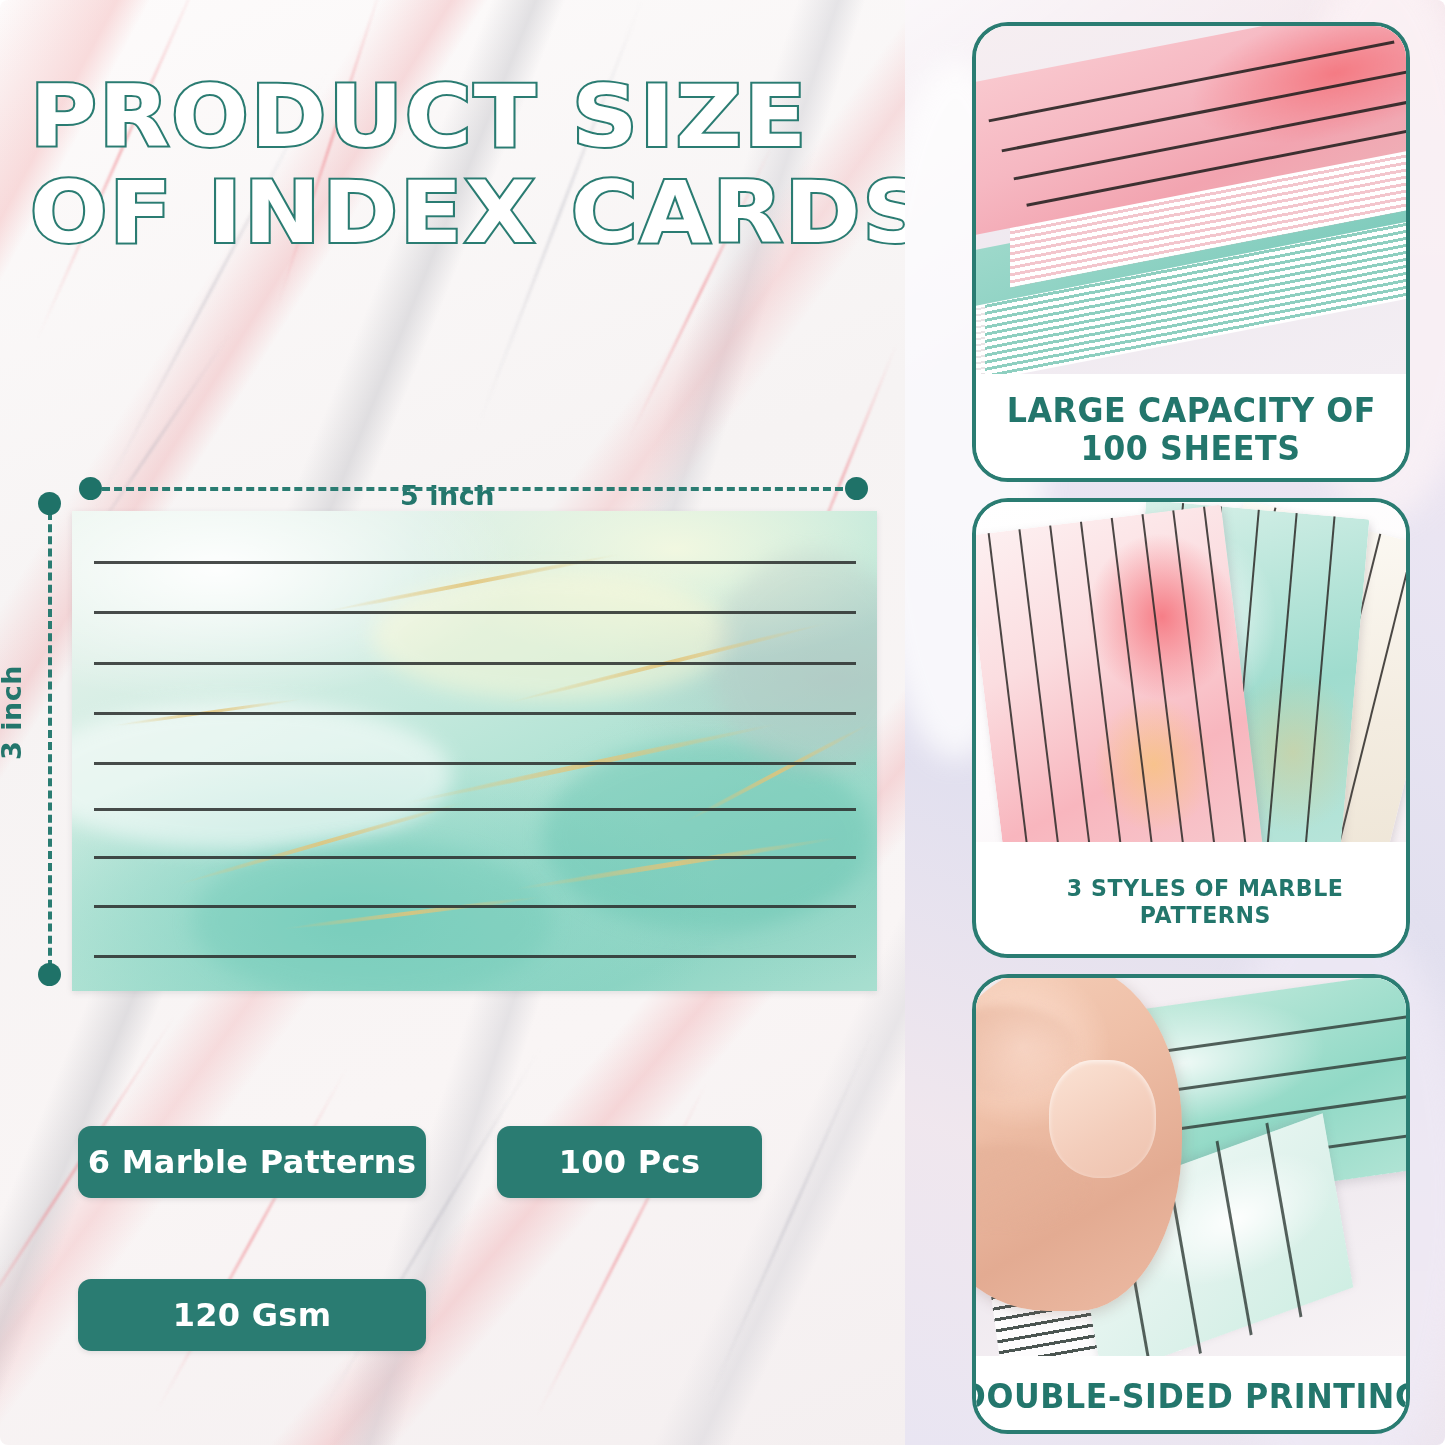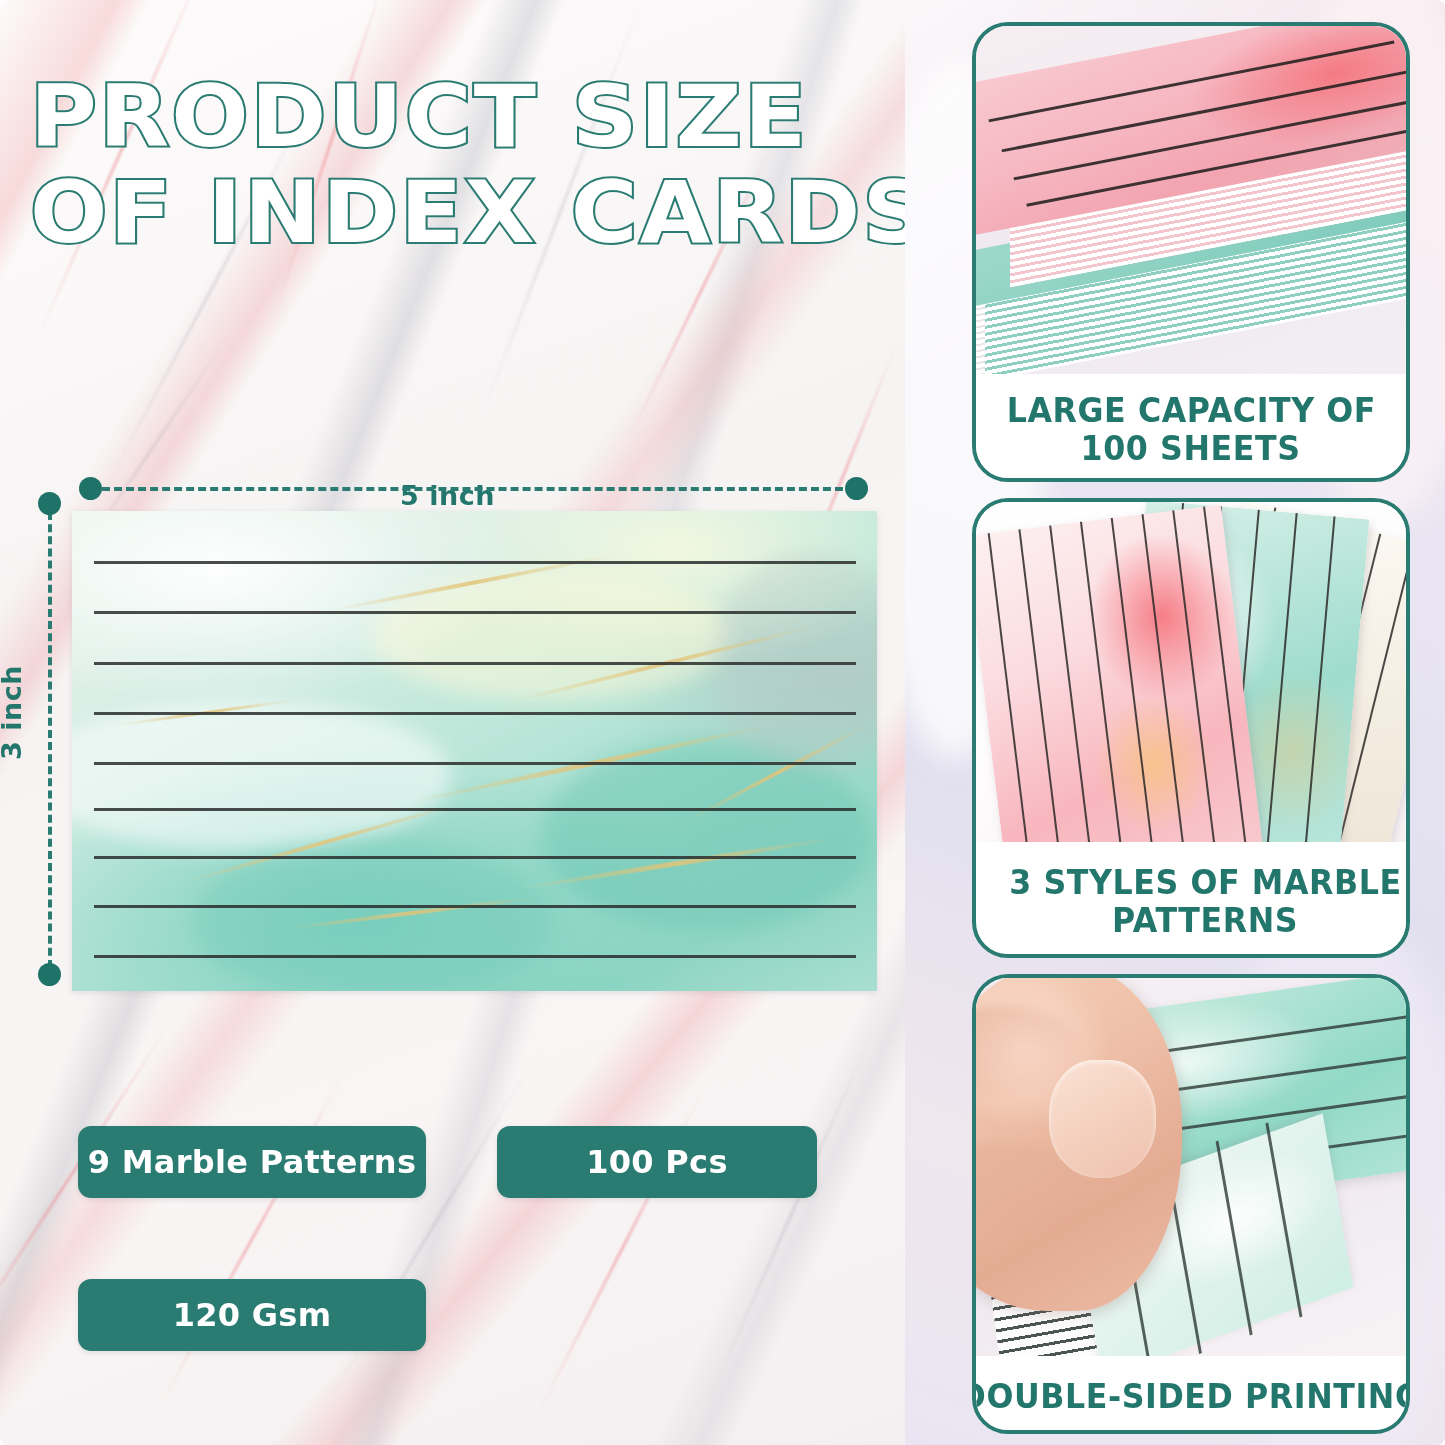--- a/index.html
+++ b/index.html
@@ -115,21 +115,21 @@
     border-radius:13px;
     display:flex;align-items:center;justify-content:center;
     color:#ffffff;
     font-family:"DejaVu Sans", sans-serif;
     font-weight:bold;
     font-size:32px;
     letter-spacing:.3px;
     box-shadow:0 2px 5px rgba(110,110,120,.16);
   }
   .badge-a{left:78px;top:1126px;width:348px;height:72px;}
-  .badge-b{left:497px;top:1126px;width:320px;height:72px;}
+  .badge-b{left:497px;top:1126px;width:265px;height:72px;}
   .badge-c{left:78px;top:1279px;width:348px;height:72px;}
   .badge-d{left:497px;top:1279px;width:335px;height:72px;}
 
   
   .right-col{
     position:absolute;left:905px;top:0;width:540px;height:1445px;overflow:hidden;
     background:
       linear-gradient(145deg, rgba(255,255,255,.7) 0%, rgba(255,255,255,0) 22%),
       linear-gradient(200deg, rgba(243,226,232,.85) 0%, rgba(231,226,241,.9) 35%, rgba(224,222,238,.95) 58%, rgba(238,228,236,.9) 80%, rgba(231,227,241,.92) 100%);
   }
@@ -334,21 +334,21 @@
         <div class="rule" style="top:151px;"></div>
         <div class="rule" style="top:201px;"></div>
         <div class="rule" style="top:251px;"></div>
         <div class="rule" style="top:297px;"></div>
         <div class="rule" style="top:345px;"></div>
         <div class="rule" style="top:394px;"></div>
         <div class="rule" style="top:444px;"></div>
       </div>
     </div>
 
-    <div class="badge badge-a">9 Marble Patterns</div>
+    <div class="badge badge-a">6 Marble Patterns</div>
     <div class="badge badge-b">100 Pcs</div>
     <div class="badge badge-c">120 Gsm</div>
   </div>
 
   <div class="right-col">
     <div class="rc-streak" style="left:-40px;top:60px;width:180px;height:700px;background:#ffffff;opacity:.75;"></div>
     <div class="rc-streak" style="left:380px;top:-40px;width:200px;height:560px;background:#fdf4f7;opacity:.7;"></div>
     <div class="rc-streak" style="left:300px;top:900px;width:260px;height:600px;background:#efeaf6;opacity:.7;"></div>
 
     <div class="foil">
@@ -424,21 +424,21 @@
         <i style="left:9%;top:-8%;height:116%;"></i>
         <i style="left:21%;top:-8%;height:116%;"></i>
         <i style="left:33%;top:-8%;height:116%;"></i>
         <i style="left:45%;top:-8%;height:116%;"></i>
         <i style="left:57%;top:-8%;height:116%;"></i>
         <i style="left:69%;top:-8%;height:116%;"></i>
         <i style="left:81%;top:-8%;height:116%;"></i>
         <i style="left:93%;top:-8%;height:116%;"></i>
       </div>
     </div>
-    <div class="panel-cap" style="height:104px;font-size:33px;margin-left:28px;">
+    <div class="panel-cap" style="height:104px;font-size:23px;margin-left:28px;">
       <span>3 STYLES OF MARBLE</span>
       <span>PATTERNS</span>
     </div>
   </div>
 
   <div class="panel panel-3">
     <div class="panel-img" style="height:378px;">
       <div class="hand-bg"></div>
 
       <div class="card-under"></div>

